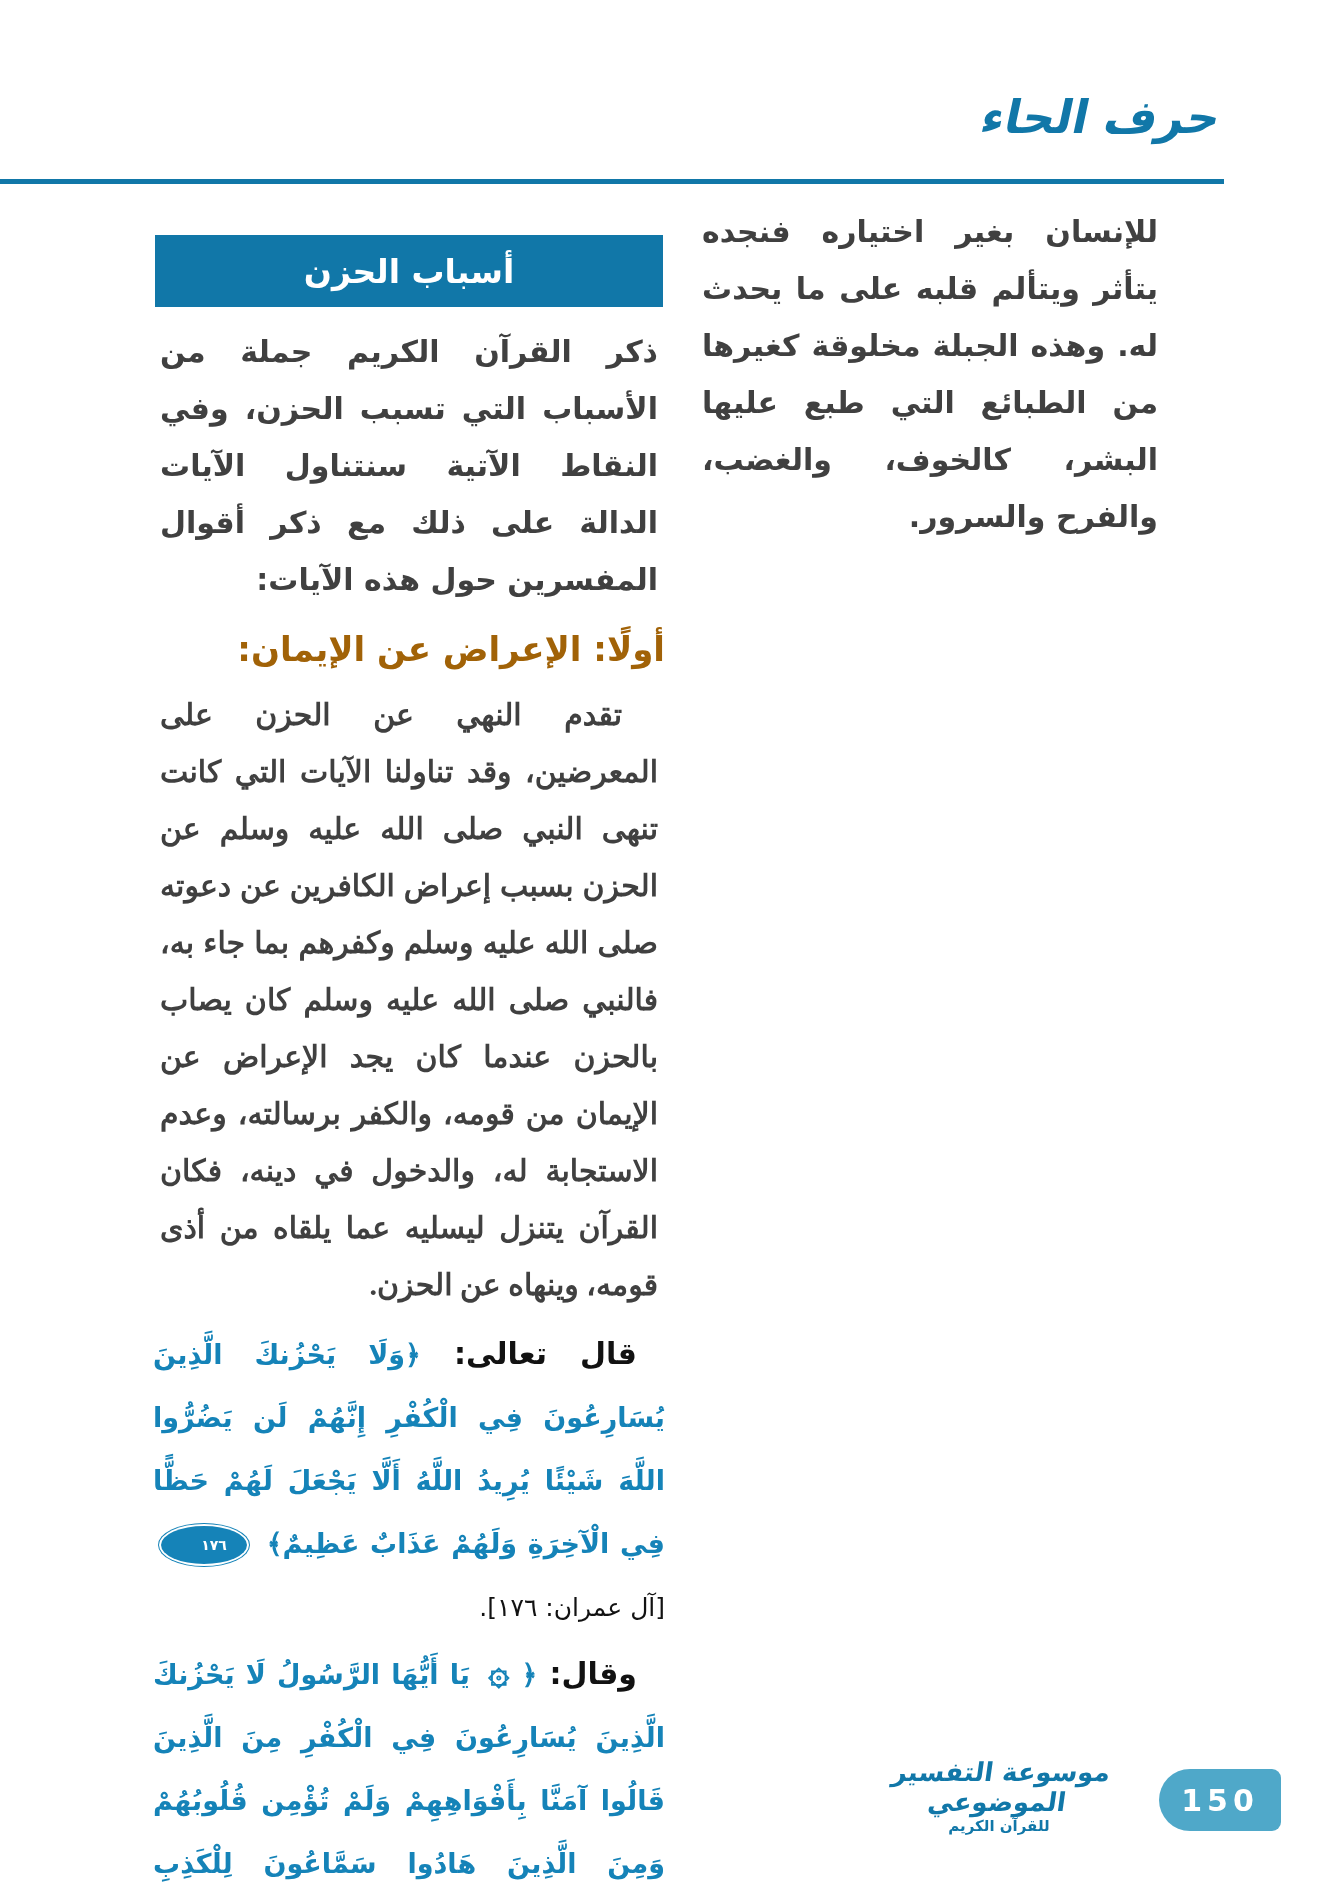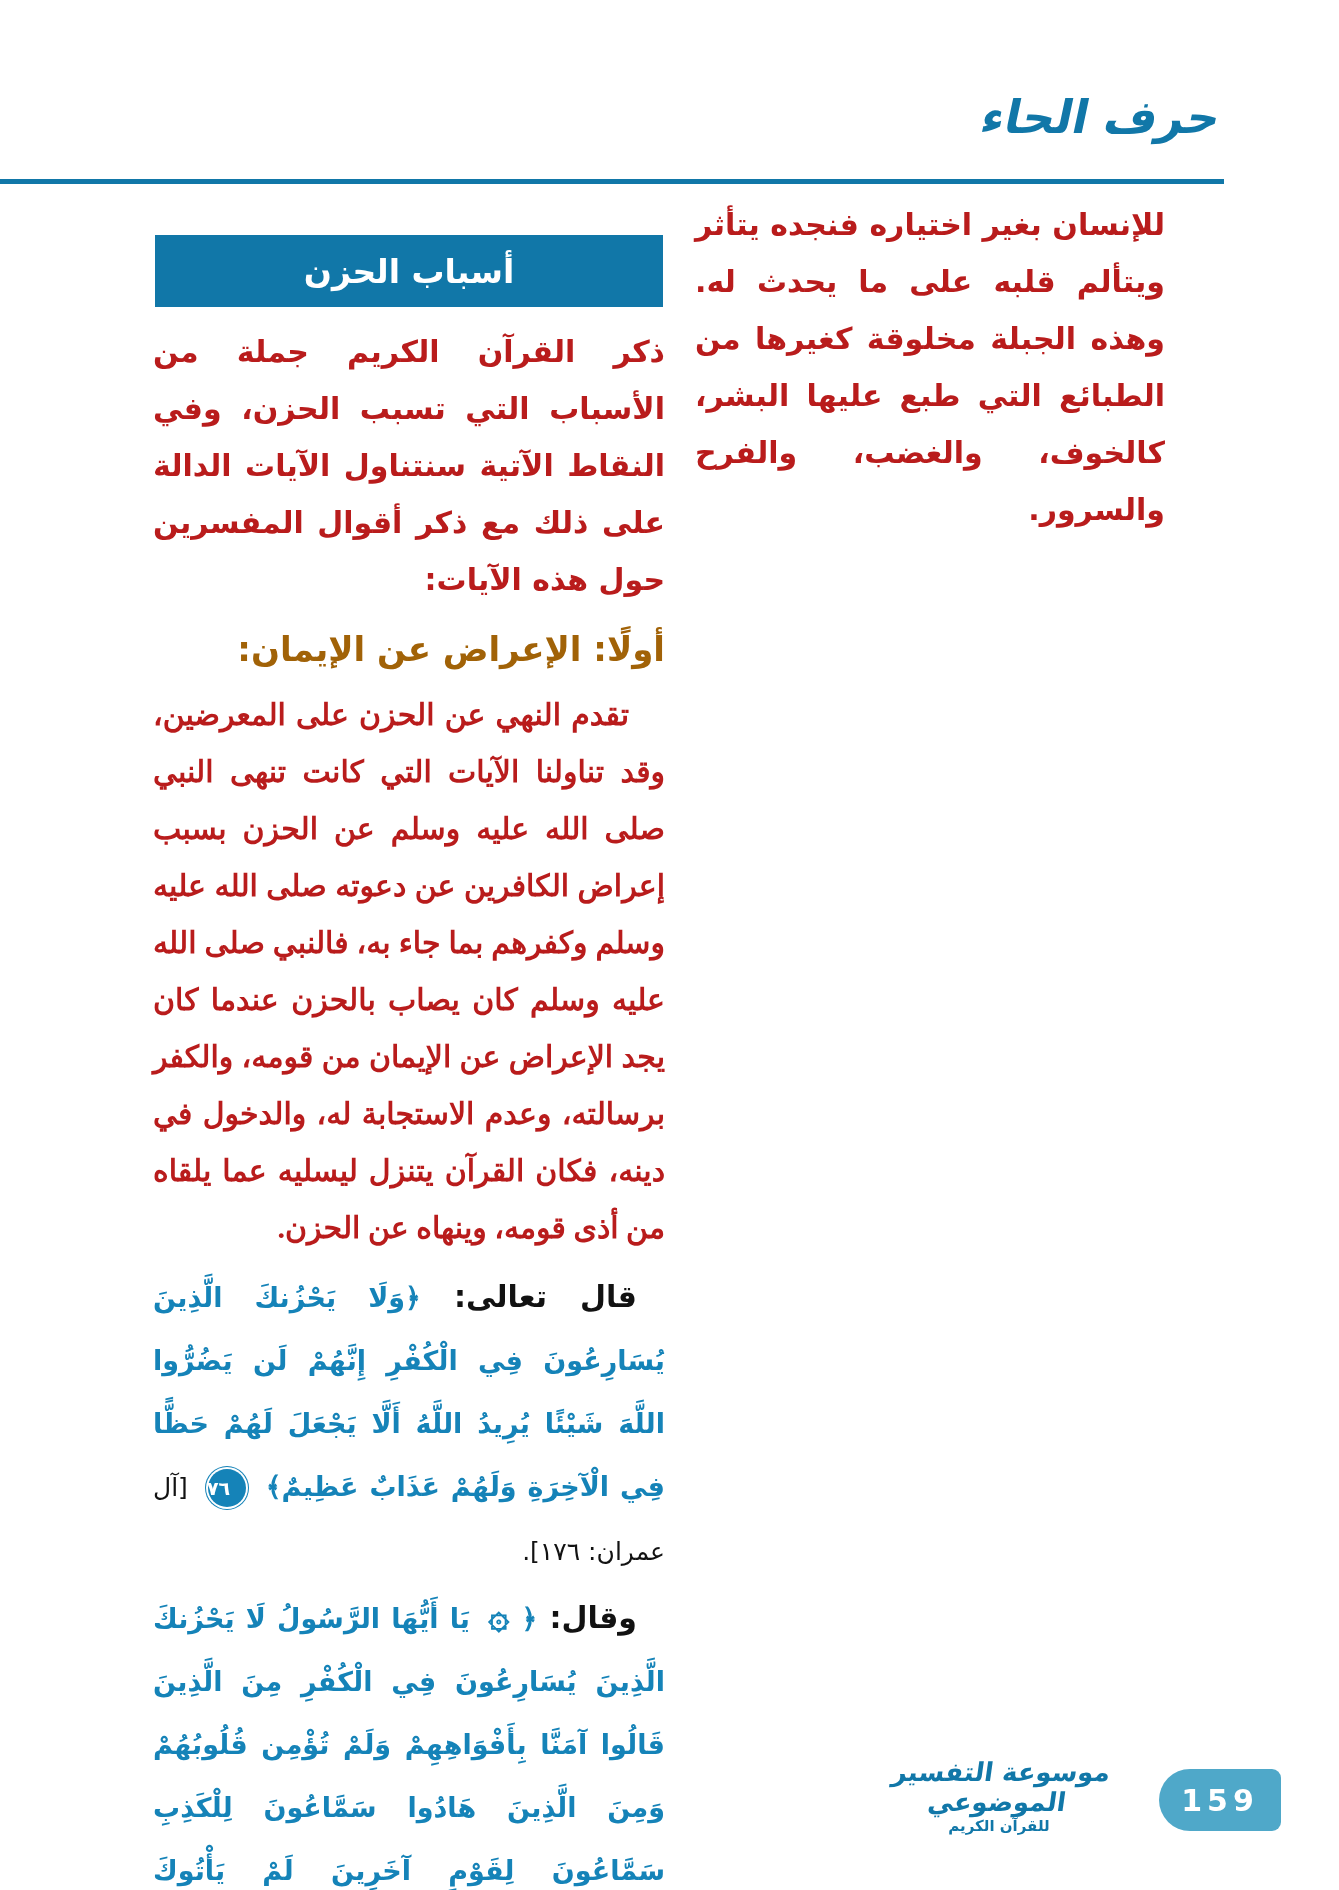--- a/index.html
+++ b/index.html
@@ -19,21 +19,21 @@
     background:#1177a8;
   }
   
   .content {
     position:absolute; top:196px; right:174px; width:1012px;
     display:flex; gap:30px; align-items:flex-start;
   }
   .col-prev { width:470px; }
   .col-main { width:512px; }
   .para {
-    margin:0; color:#b91c1c; font-size:30px; font-weight:700;
+    margin:7px; color:#404040; font-size:30px; font-weight:700;
     line-height:57px; text-align:justify;
   }
   .section-box {
     margin:39px 2px 16px; height:72px; background:#1177a8;
     display:flex; align-items:center; justify-content:center;
     color:#ffffff; font-size:33px; font-weight:700;
   }
   .subheading {
     color:#a16207; font-size:34px; font-weight:700;
     line-height:58px; margin:12px 0 8px;
@@ -42,23 +42,24 @@
   .quote-para {
     margin:10px 0 0; font-size:30px; font-weight:700; color:#121212;
     line-height:62px; text-align:justify; text-indent:28px;
   }
   .quote-para.second { margin-top:2px; }
   .quran { color:#1583b8; font-size:27px; }
   .rub-ornament { color:#1583b8; font-size:36px; margin-left:6px; }
   .verse-medallion {
     display:inline-flex; align-items:center; justify-content:center;
     width:38px; height:38px; border-radius:50%; background:#1583b8;
-    color:#ffffff; font-size:19px; font-weight:700;
+    color:#ffffff; font-size:14px; font-weight:700;
     vertical-align:middle; margin:0 8px;
     box-shadow:0 0 0 2px #ffffff, 0 0 0 3px #1583b8;
+    padding-left:48px;
   }
   .verse-ref { font-size:25px; font-weight:400; color:#121212;margin-left:48px; }
   
   .footer-logo {
     position:absolute; top:1758px; right:212px; width:256px;
     text-align:center; color:#1177a8; line-height:1.15;
   }
   .logo-main { font-size:26px; font-weight:700; transform:skewX(-8deg); }
   .logo-sub  { font-size:15px; font-weight:700; }
   .page-badge {
@@ -108,15 +109,15 @@
       </p>
 
     </div>
   </div>
 
   <div class="footer-logo">
     <div class="logo-main">موسوعة التفسير الموضوعي</div>
     <div class="logo-sub">للقرآن الكريم</div>
   </div>
 
-  <div class="page-badge">159</div>
+  <div class="page-badge">150</div>
 
 </div>
 
 </body></html>

